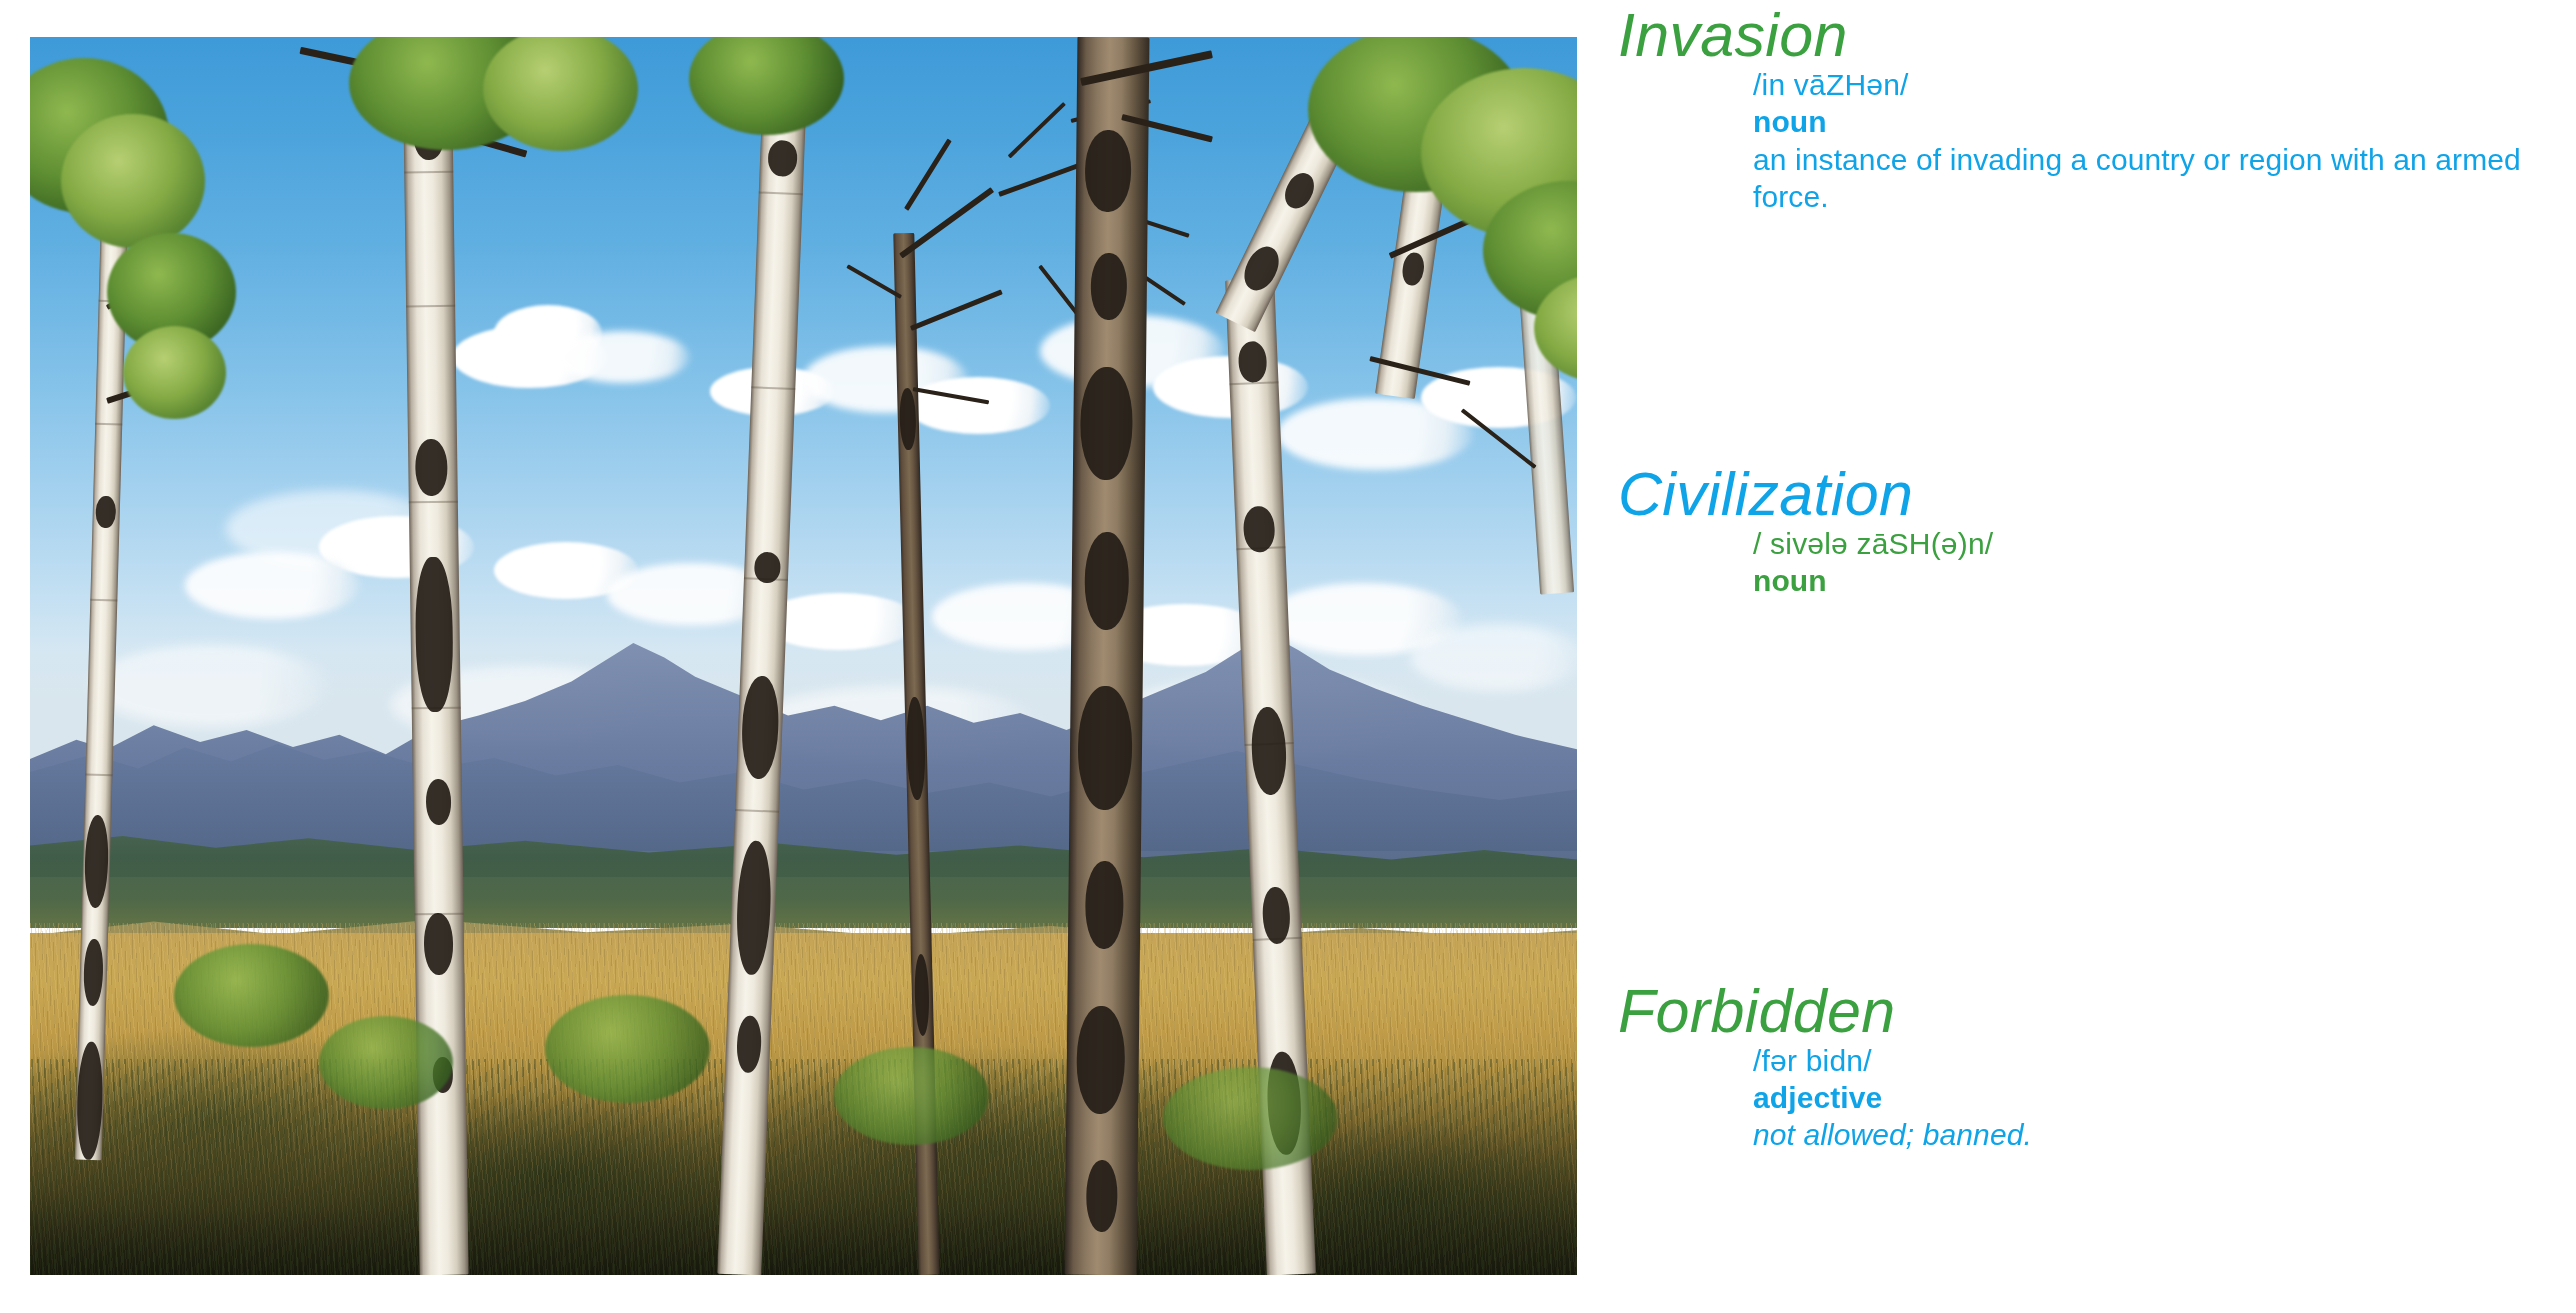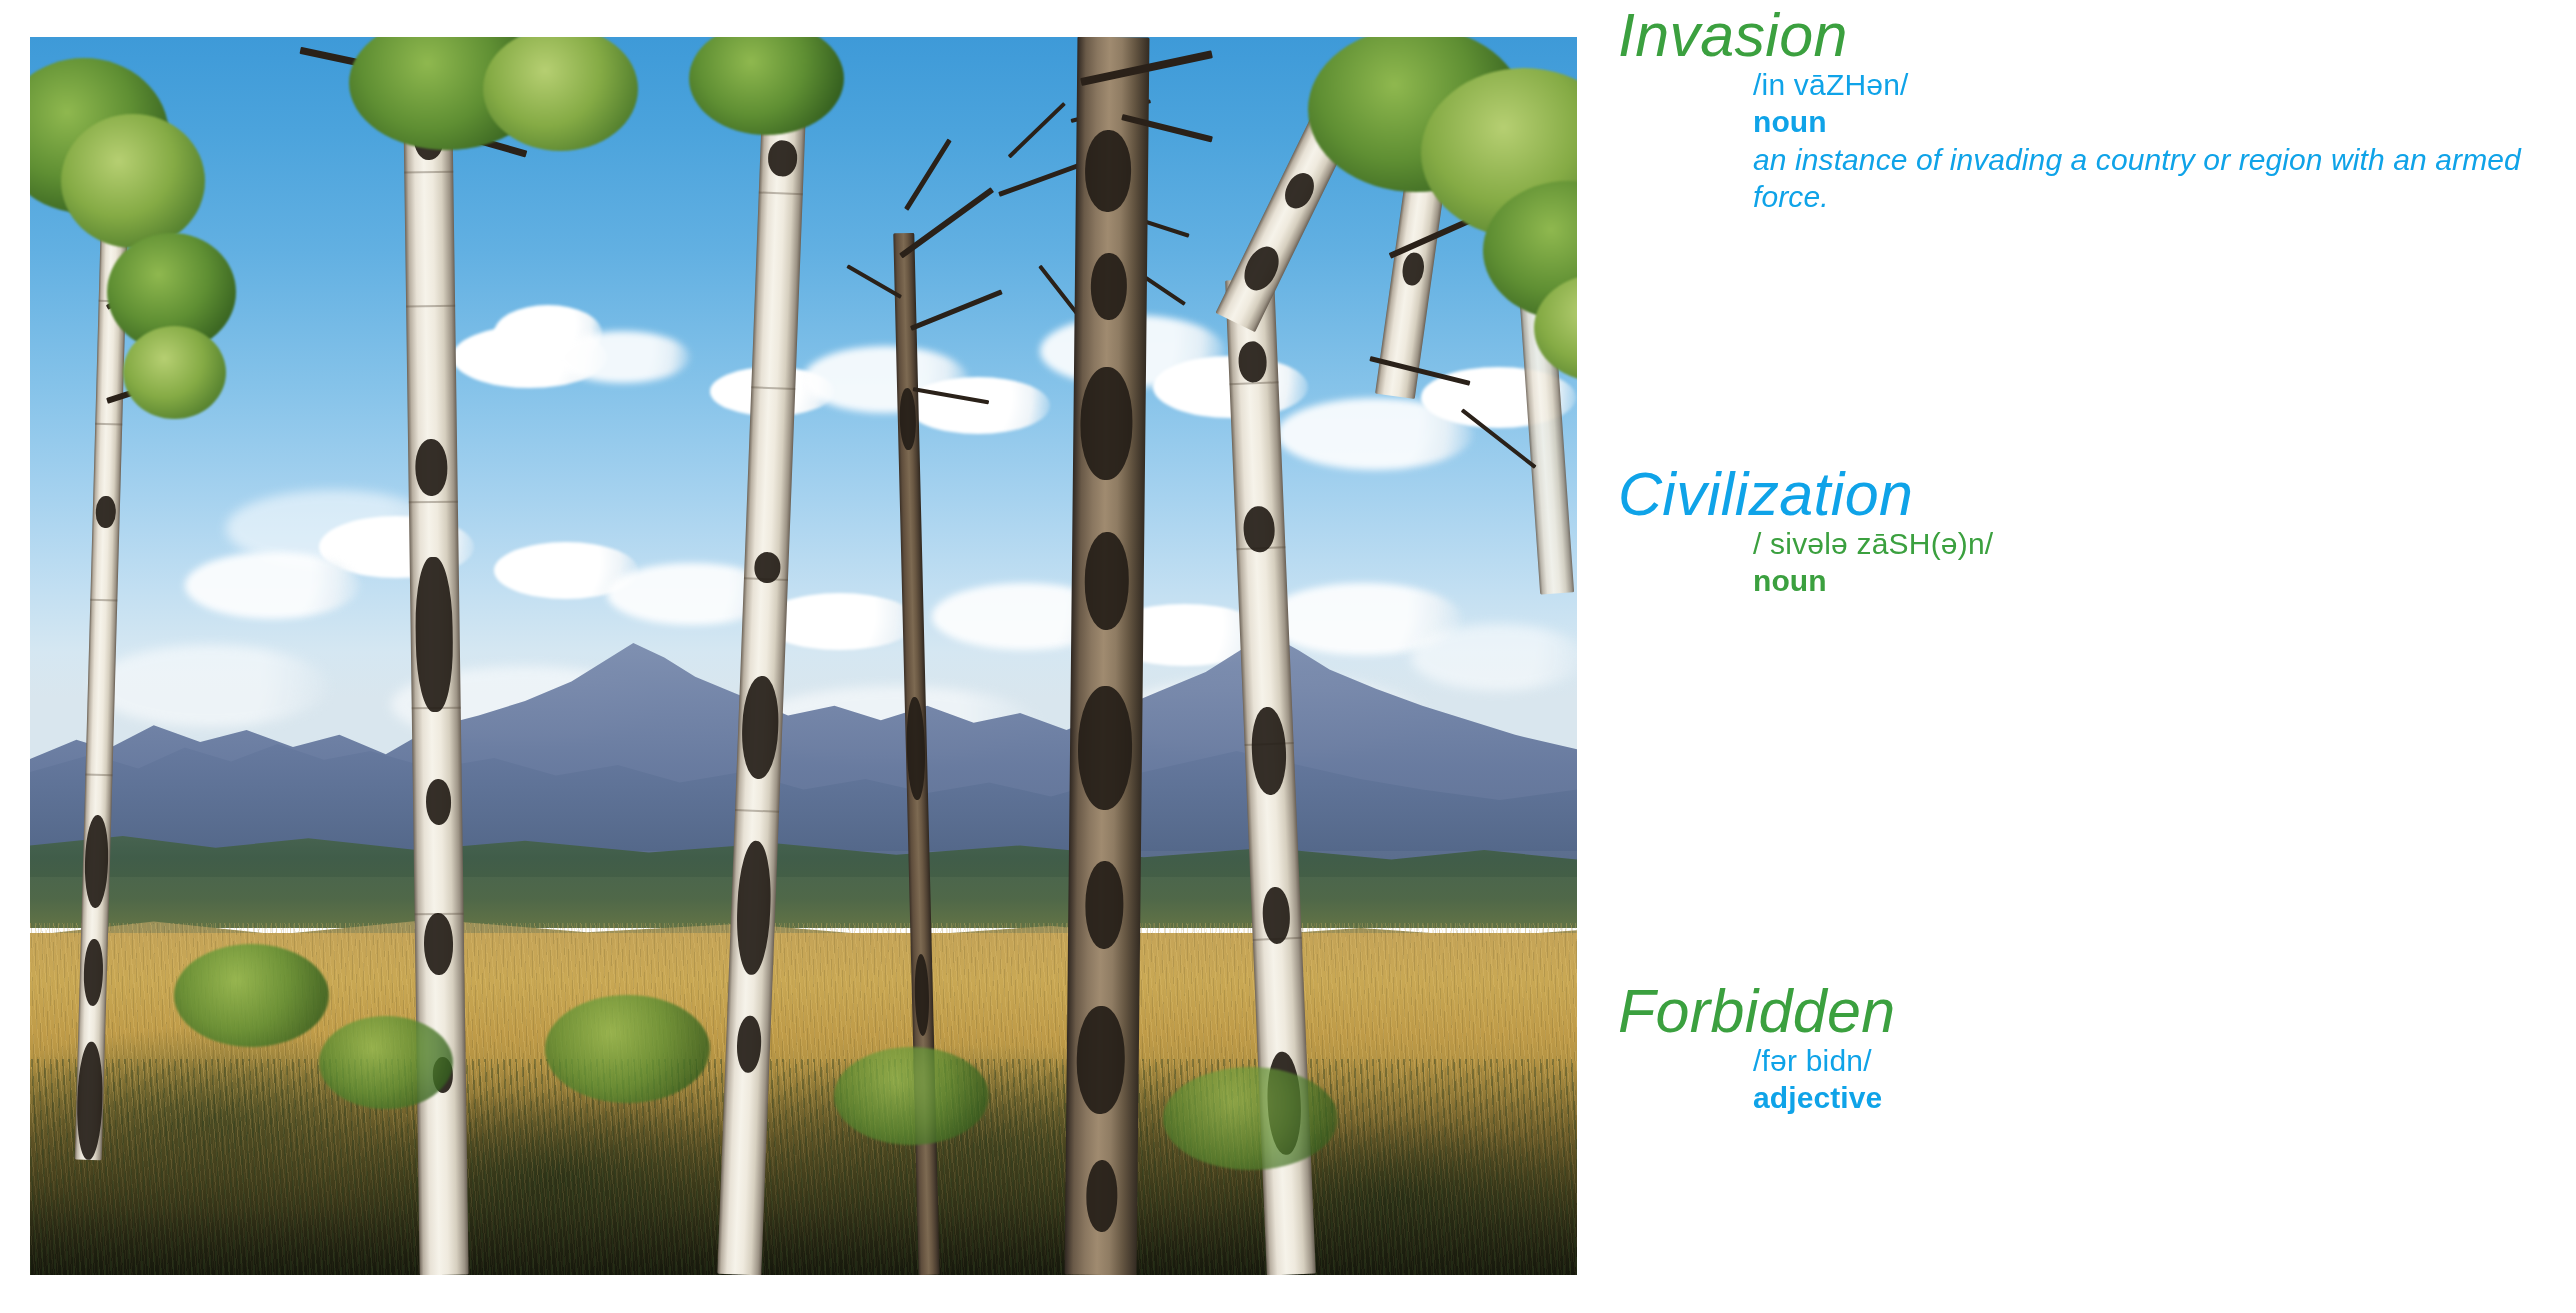--- a/index.html
+++ b/index.html
@@ -151,21 +151,20 @@
   }
   .pron{
     font-size:30px;line-height:1.24;font-weight:300;letter-spacing:0.2px;
   }
   .pos{
     font-size:30px;line-height:1.24;font-weight:700;letter-spacing:0.1px;
   }
   .defn{
     font-size:30px;line-height:1.24;font-weight:300;letter-spacing:0.1px;
     width:804px;
-    font-style:italic;
   }
   .defn.ital{font-style:italic;}
   .c-green{color:#3BA03F;}
   .c-blue{color:#0FA3E8;}
 </style>
 </head>
 <body>
 
 <div id="photo-panel">
 
@@ -358,17 +357,18 @@
       <div class="pron c-green">/ sivələ zāSH(ə)n/</div>
       <div class="pos c-green">noun</div>
     </div>
   </div>
 
   <div class="entry" style="top:981px;">
     <div class="entry-title c-green">Forbidden</div>
     <div class="entry-body">
       <div class="pron c-blue">/fər bidn/</div>
       <div class="pos c-blue">adjective</div>
+      <div class="defn ital c-blue">not allowed; banned.</div>
     </div>
   </div>
 
 </div>
 
 
 </body></html>

